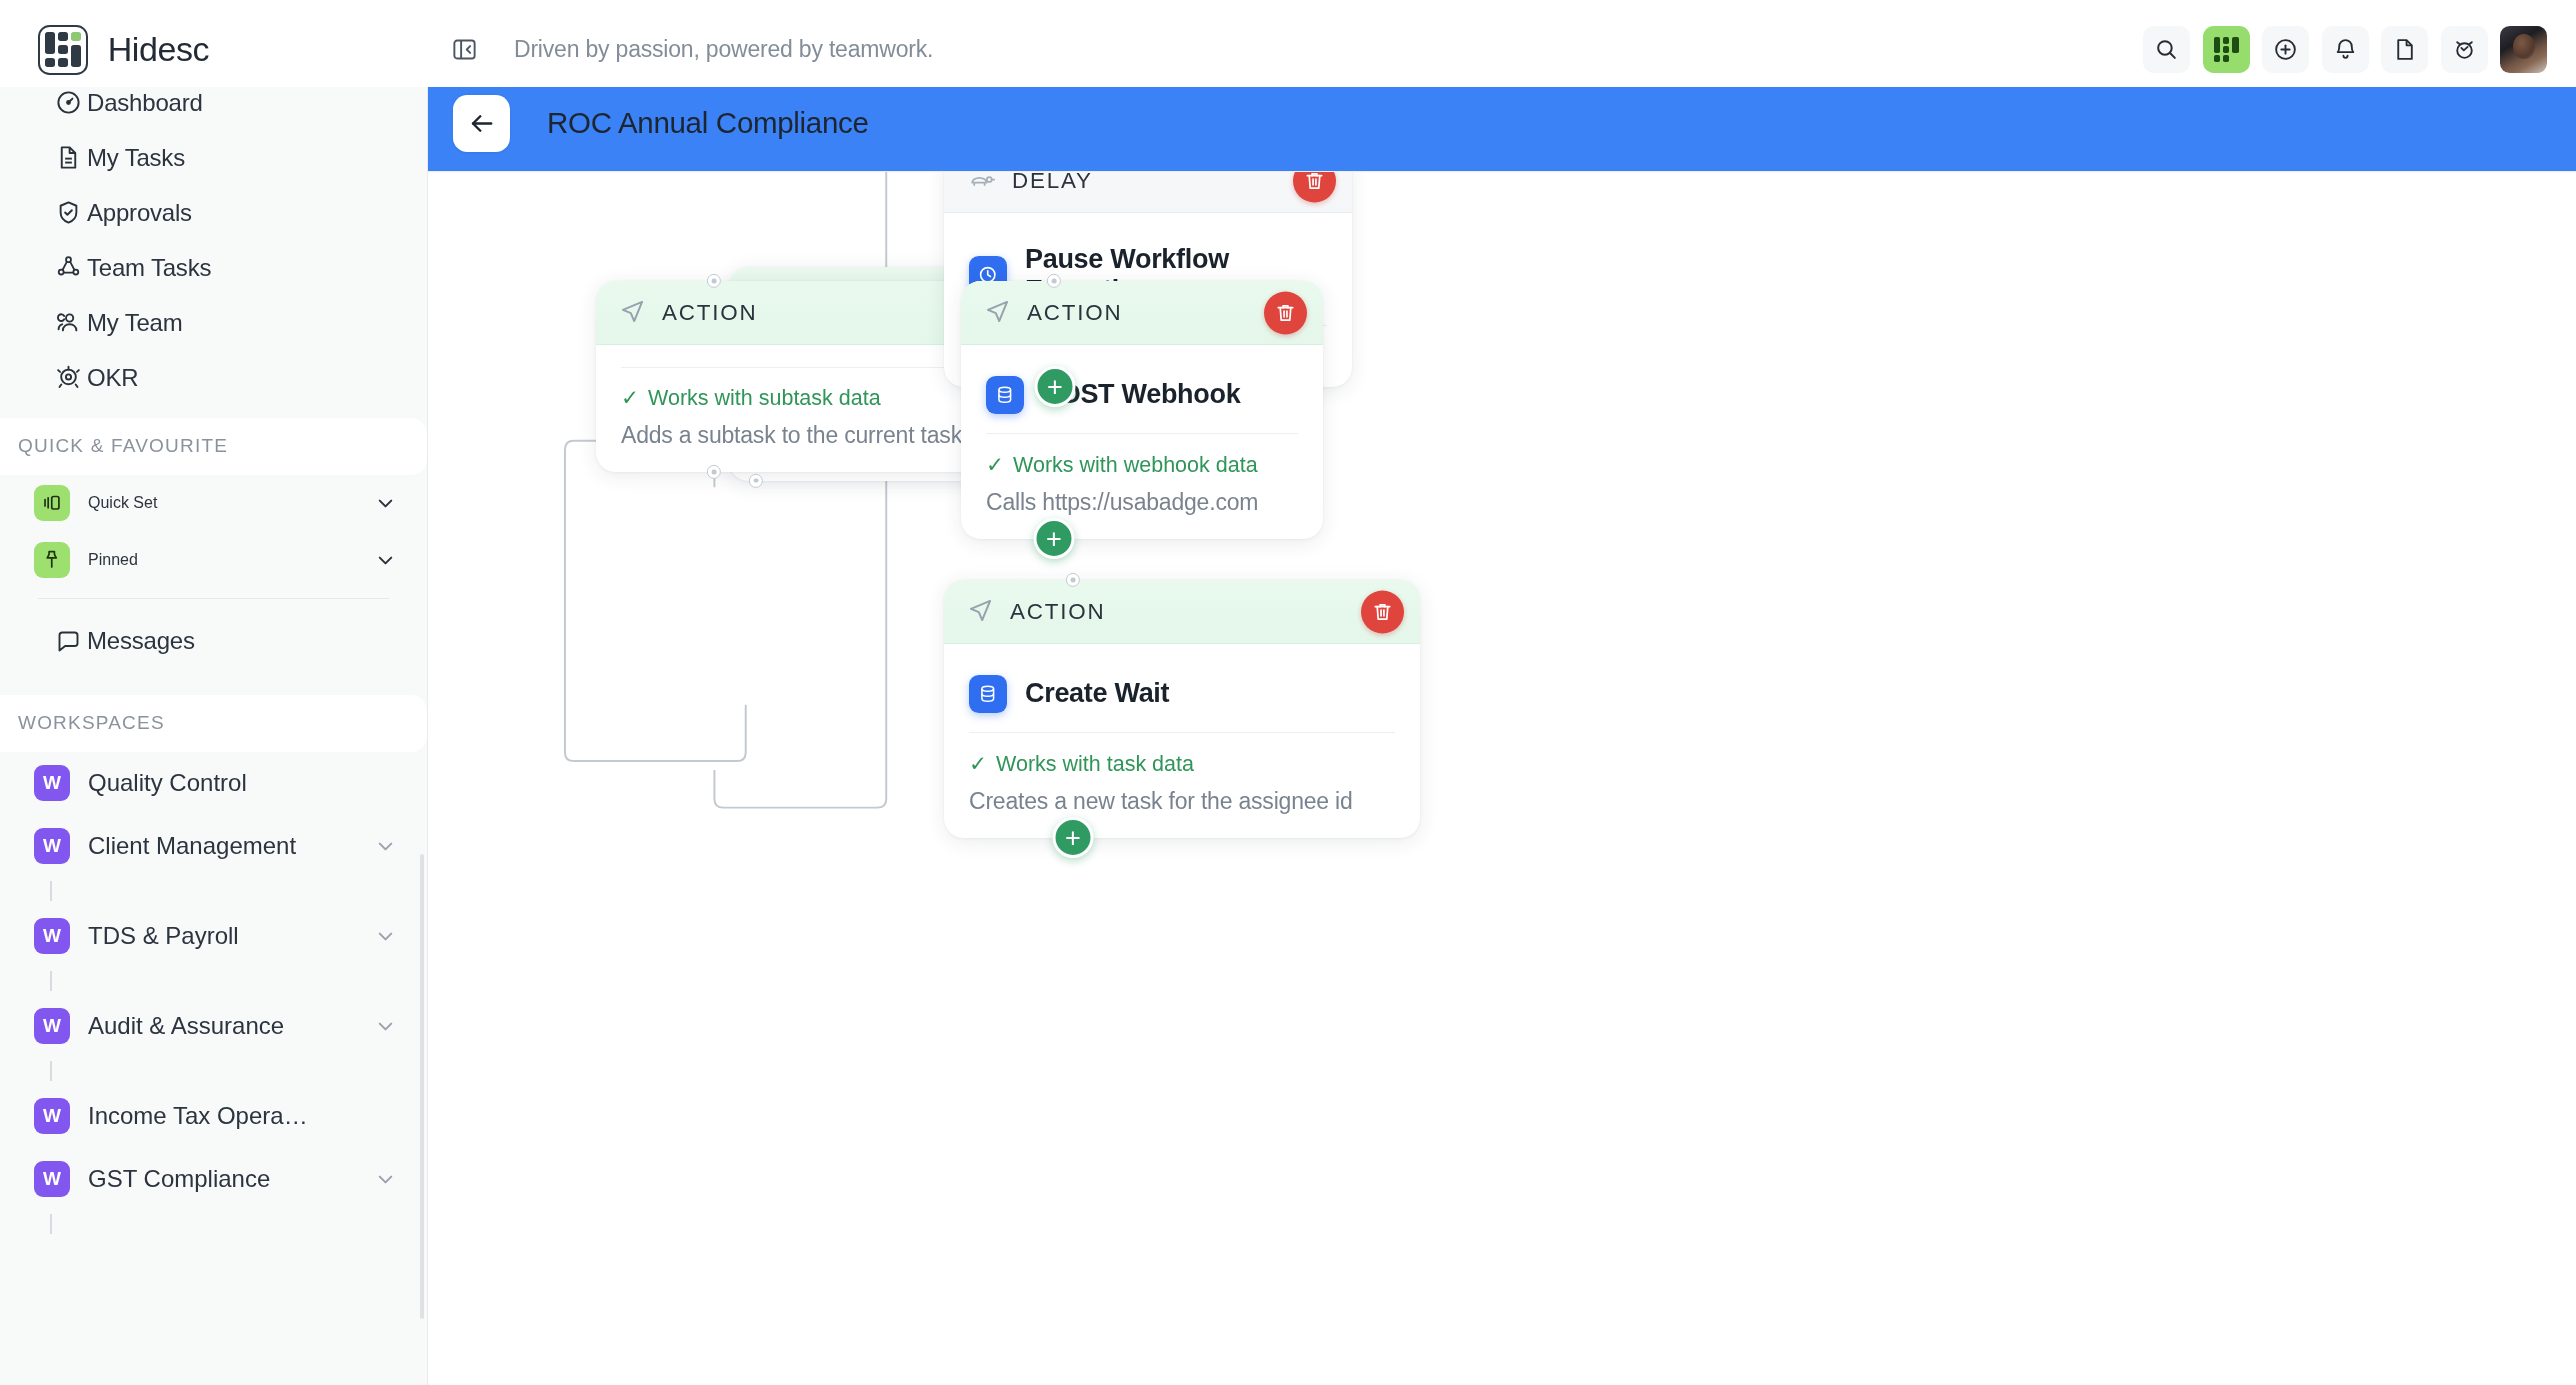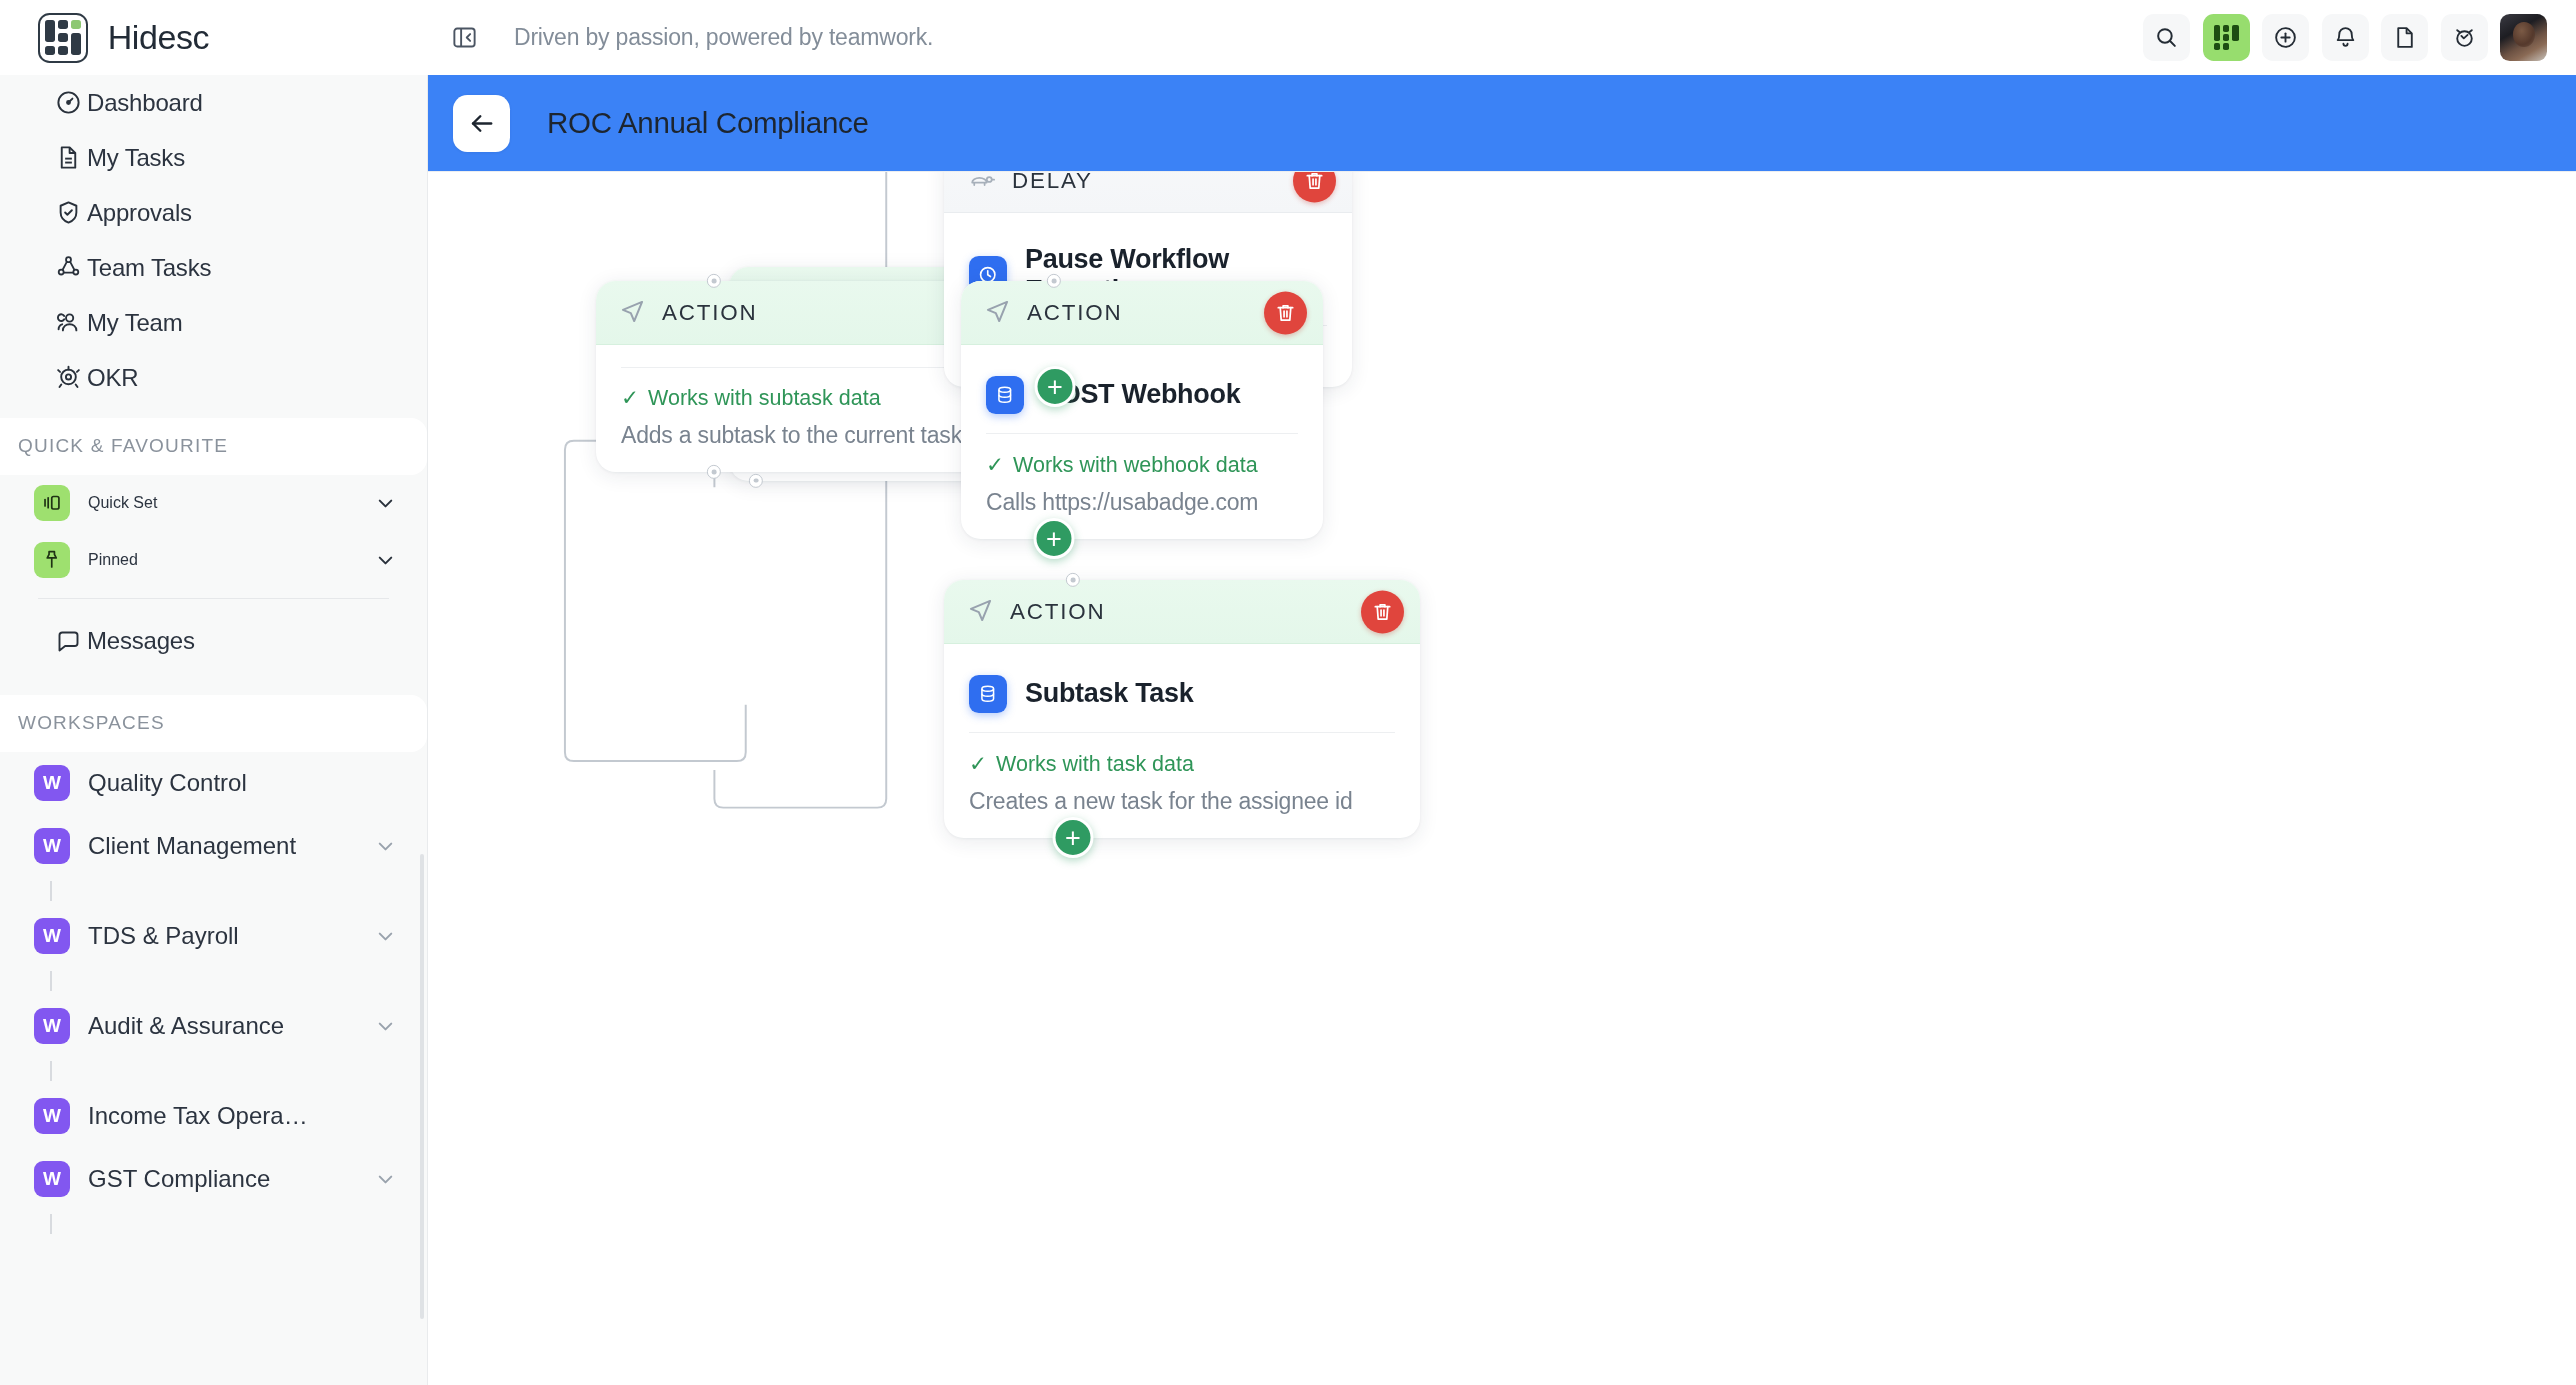--- a/index.html
+++ b/index.html
@@ -5,21 +5,21 @@
   * { box-sizing: border-box; margin: 0; padding: 0; }
   html, body {
     width: 2576px; height: 1386px;
     font-family: "Liberation Sans", sans-serif;
     background: #ffffff;
     overflow: hidden;
   }
 
   
   .topbar {
-    position: absolute; top: 0; left: 0;
+    position: absolute; top: 12px; left: 0;
     width: 2576px; height: 75px;
     background: #ffffff;
     display: flex; align-items: center;
     z-index: 40;
     justify-content: space-between;
   }
   .brand {
     display: flex; align-items: center; gap: 19.7px;
     width: 428px; padding-left: 38px; height: 75px;
   }
@@ -663,21 +663,21 @@
     </div>
     <div class="node-body">
       <div class="node-title-row">
         <span class="app-ico">
           <svg width="21.5" height="21.5" viewBox="0 0 24 24" fill="none" stroke="#ffffff" stroke-width="1.7">
             <ellipse cx="12" cy="6.5" rx="6.5" ry="2.8"></ellipse>
               <path d="M5.5 6.5v11c0 1.6 2.9 2.8 6.5 2.8s6.5-1.2 6.5-2.8v-11"></path>
               <path d="M5.5 12c0 1.6 2.9 2.8 6.5 2.8s6.5-1.2 6.5-2.8"></path>
           </svg>
         </span>
-        <span class="node-title">Subtask Task</span>
+        <span class="node-title">Create Wait</span>
       </div>
       <div class="node-sep"></div>
       <div class="works">
         <span>✓</span>
         <span>Works with task data</span>
       </div>
       <div class="desc">Creates a new task for the assignee id</div>
     </div>
     <div class="port" style="left:129px; top:0"></div>
     <div class="plus" style="left:129px; bottom:-20.6px">

